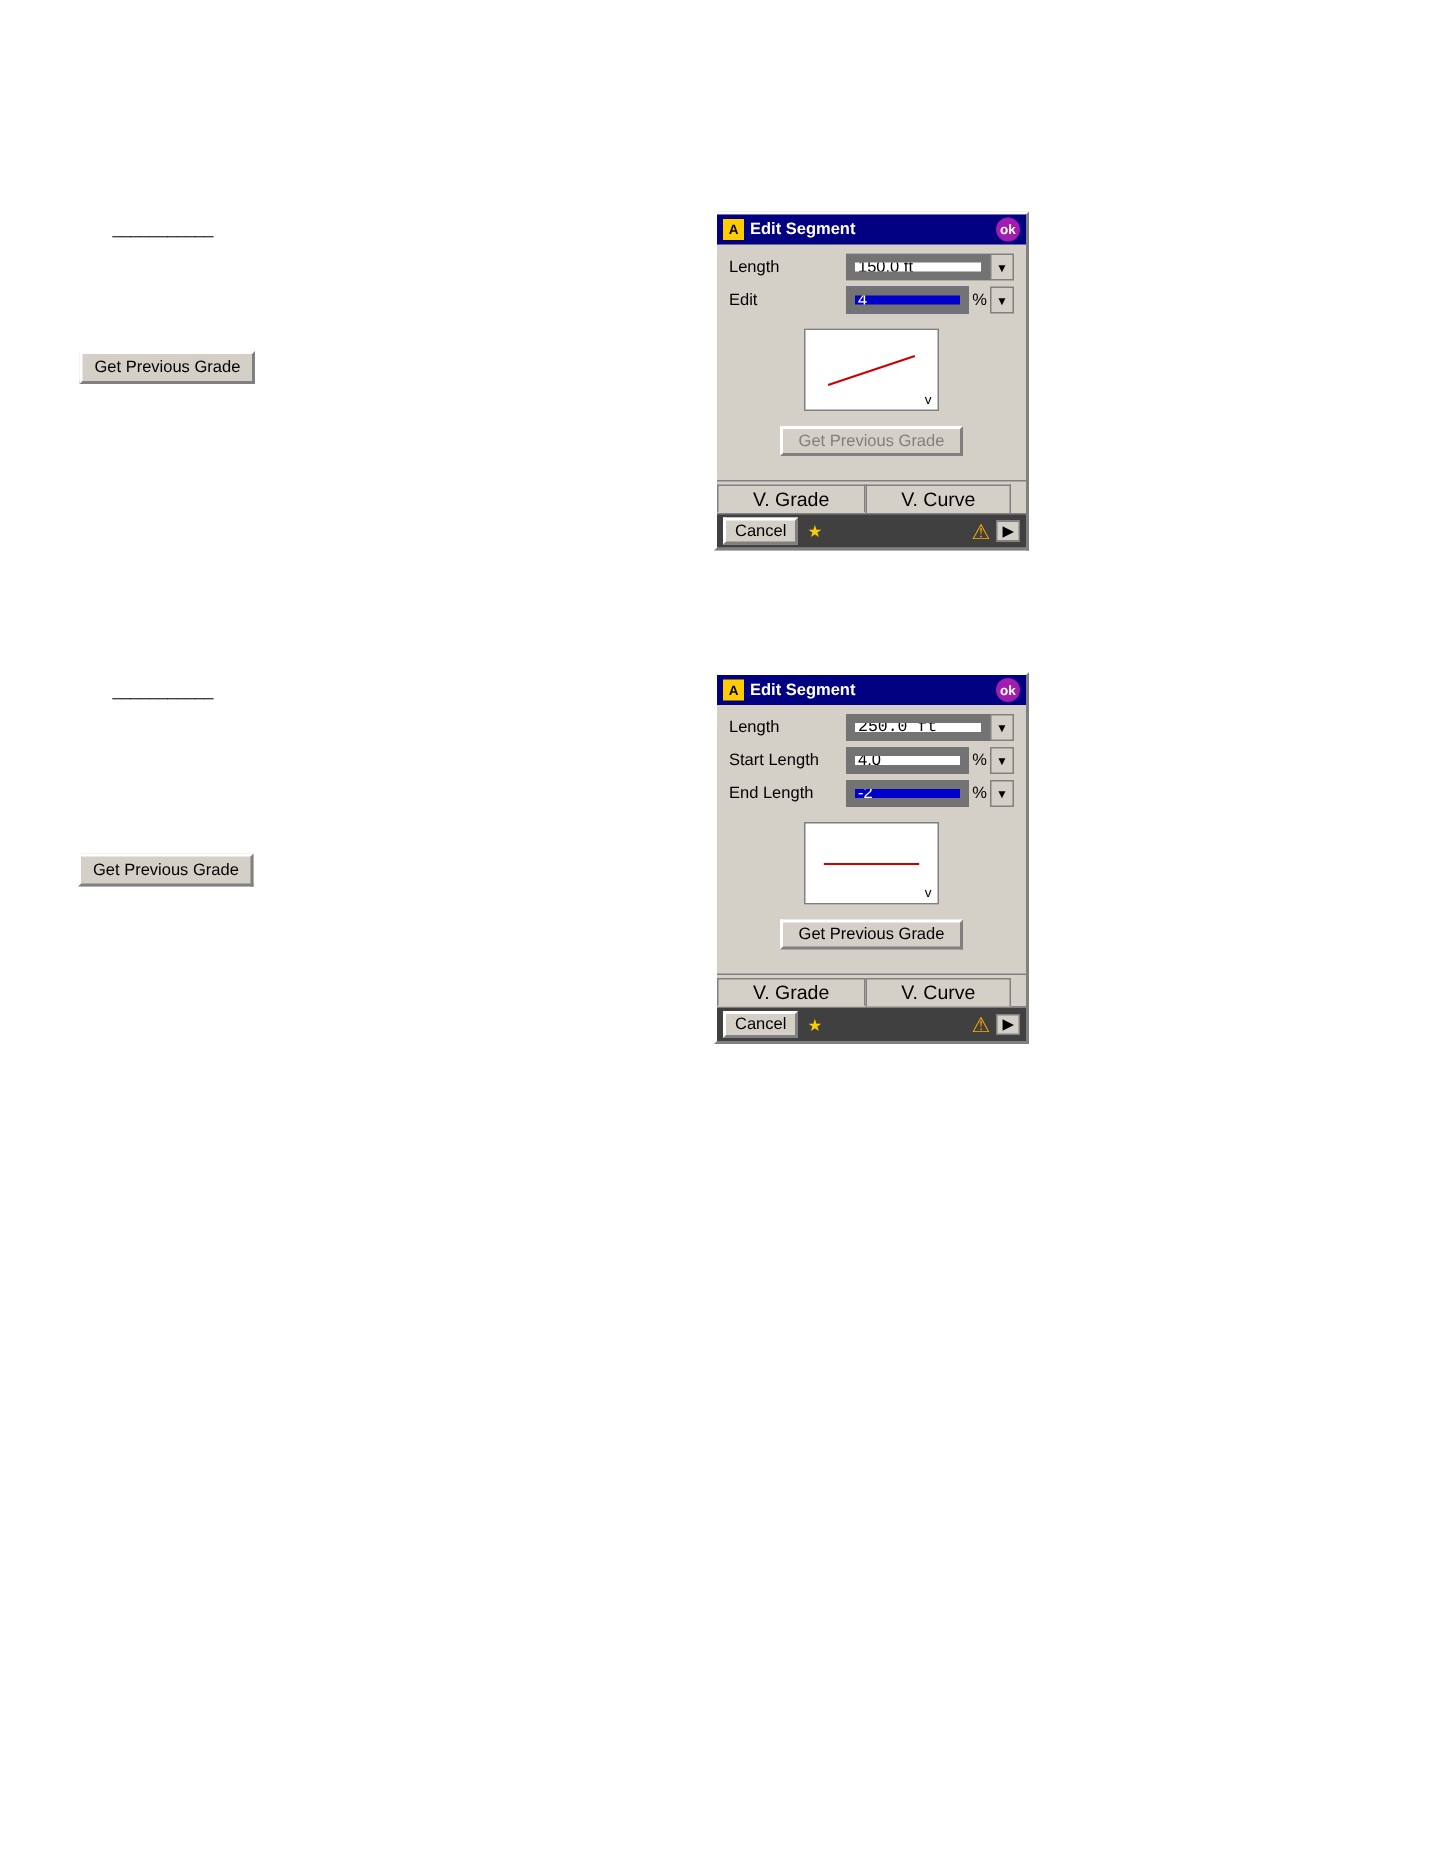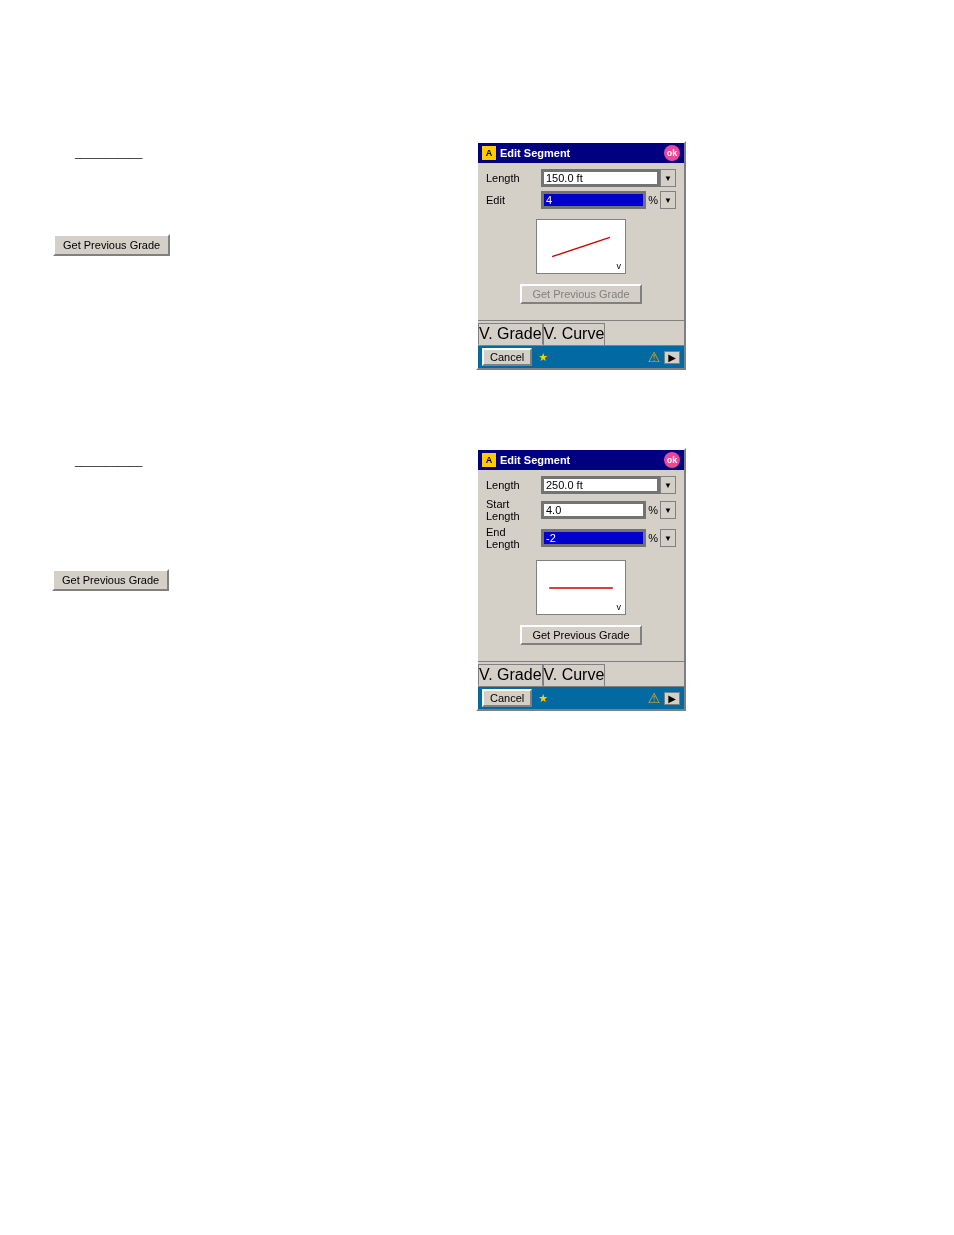--- a/index.html
+++ b/index.html
@@ -64,21 +64,21 @@
       background: #ffcc00;
       display: inline-flex;
       align-items: center;
       justify-content: center;
       font-size: 9px;
       color: #000;
       font-weight: bold;
     }
 
     .ok-badge {
-      background: #ec4899;
+      background: #a21caf;
       color: #ffffff;
       border-radius: 50%;
       width: 16px;
       height: 16px;
       display: flex;
       align-items: center;
       justify-content: center;
       font-size: 9px;
       font-weight: bold;
     }
@@ -87,35 +87,35 @@
       padding: 6px 8px;
     }
 
     .field-row {
       display: flex;
       align-items: center;
       margin-bottom: 4px;
     }
 
     .field-label {
-      width: 55px;
+      width: 78px;
       font-size: 11px;
       color: #000;
     }
 
     .field-input-wrap {
       display: flex;
       align-items: center;
       flex: 1;
     }
 
     .field-input {
       flex: 1;
       background: #ffffff;
-      border: 3px solid #737373;
+      border: 6px solid #737373;
       height: 18px;
       font-size: 11px;
       padding: 0 2px;
     }
 
     .field-input.blue-bg {
       background: #0000cc;
       color: #ffffff;
     }
 
@@ -185,36 +185,36 @@
       display: flex;
       border-top: 1px solid #808080;
       margin-top: 6px;
       padding-top: 2px;
     }
 
     .tab {
       background: #d4d0c8;
       border: 1px solid #808080;
       border-bottom: none;
-      padding: 1px 0;
-      font-size: 16px;
+      padding: 1px 23px;
+      font-size: 13px;
       cursor: pointer;
       color: #000;
     }
 
     .tab.active {
       background: #d4d0c8;
       border-bottom: 1px solid #d4d0c8;
     }
 
     
     .bottom-bar {
       display: flex;
       align-items: center;
-      background: #0369a1;
+      background: #404040;
       border-top: 1px solid #808080;
       padding: 2px 4px;
       gap: 4px;
     }
 
     .cancel-btn {
       background: #d4d0c8;
       border: 2px solid;
       border-color: #ffffff #808080 #808080 #ffffff;
       padding: 1px 6px;
@@ -320,21 +320,21 @@
       <span>Edit Segment</span>
     </div>
     <div class="ok-badge">ok</div>
   </div>
 
   <div class="dialog-body">
 
     <div class="field-row">
       <span class="field-label">Length</span>
       <div class="field-input-wrap">
-        <input class="field-input" type="text" value="250.0 ft" readonly="" style="width: 95px;">
+        <input class="field-input" type="text" value="250.0 ft" readonly="" style="width: 95px; font-family: Liberation Mono, monospace;">
         <button class="dropdown-btn">▼</button>
       </div>
     </div>
 
     <div class="field-row">
       <span class="field-label">Start Length</span>
       <div class="field-input-wrap">
         <input class="field-input" type="text" value="4.0" style="width: 75px;">
         <span class="percent-label">%</span>
         <button class="dropdown-btn">▼</button>

